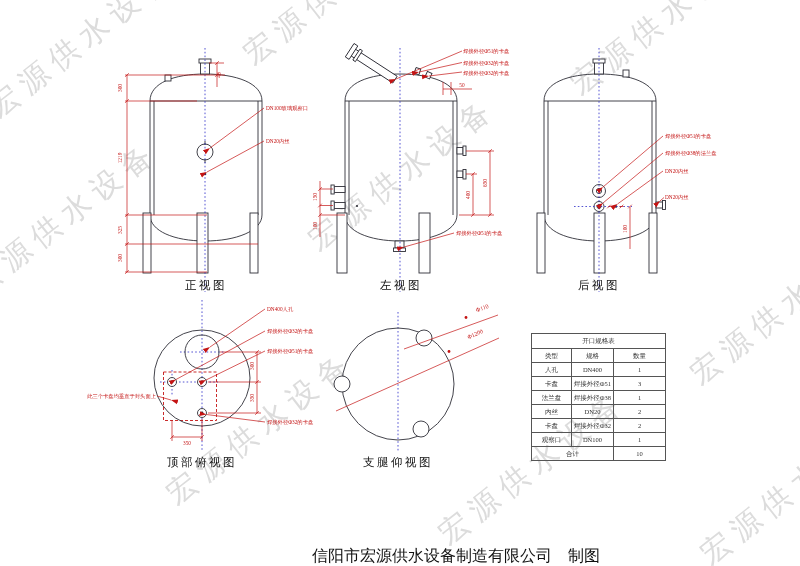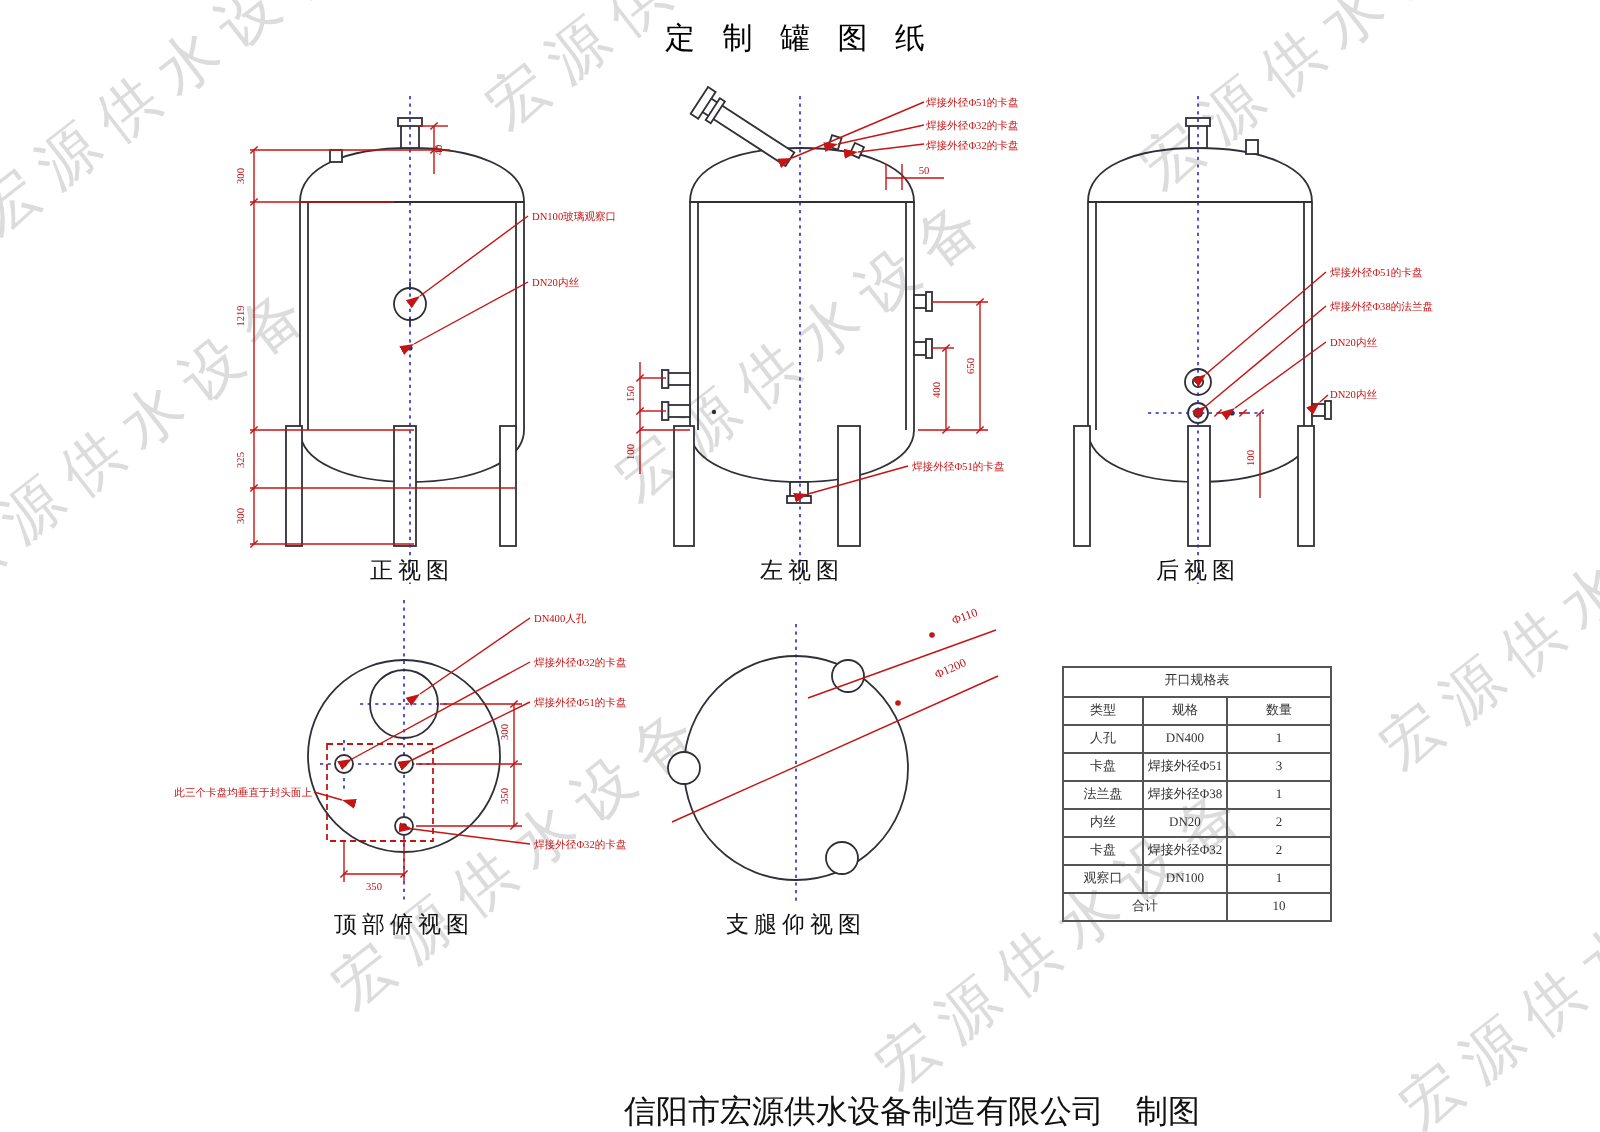--- a/index.html
+++ b/index.html
@@ -40,21 +40,20 @@
   <div class="wm" style="left:-20px;top:95px">宏源供水设备</div>
   <div class="wm" style="left:235px;top:42px">宏源供水设备</div>
   <div class="wm" style="left:562px;top:72px">宏源供水设备</div>
   <div class="wm" style="left:-38px;top:272px">宏源供水设备</div>
   <div class="wm" style="left:300px;top:228px">宏源供水设备</div>
   <div class="wm" style="left:682px;top:362px">宏源供水设备</div>
   <div class="wm" style="left:158px;top:482px">宏源供水设备</div>
   <div class="wm" style="left:430px;top:522px">宏源供水设备</div>
   <div class="wm" style="left:692px;top:542px">宏源供水设备</div>
 
-  <div id="title">定 制 罐 图 纸</div>
 
   <svg class="canvas" width="800" height="566" viewBox="0 0 800 566">
     <defs>
       <marker id="ar" viewBox="0 0 8 8" markerWidth="8" markerHeight="8" refX="1" refY="4" orient="auto-start-reverse" markerUnits="userSpaceOnUse">
         <path d="M1,4 L8,1.5 L8,6.5 z" fill="#c41414"></path>
       </marker>
     </defs>
 
     <g>
       <g>

